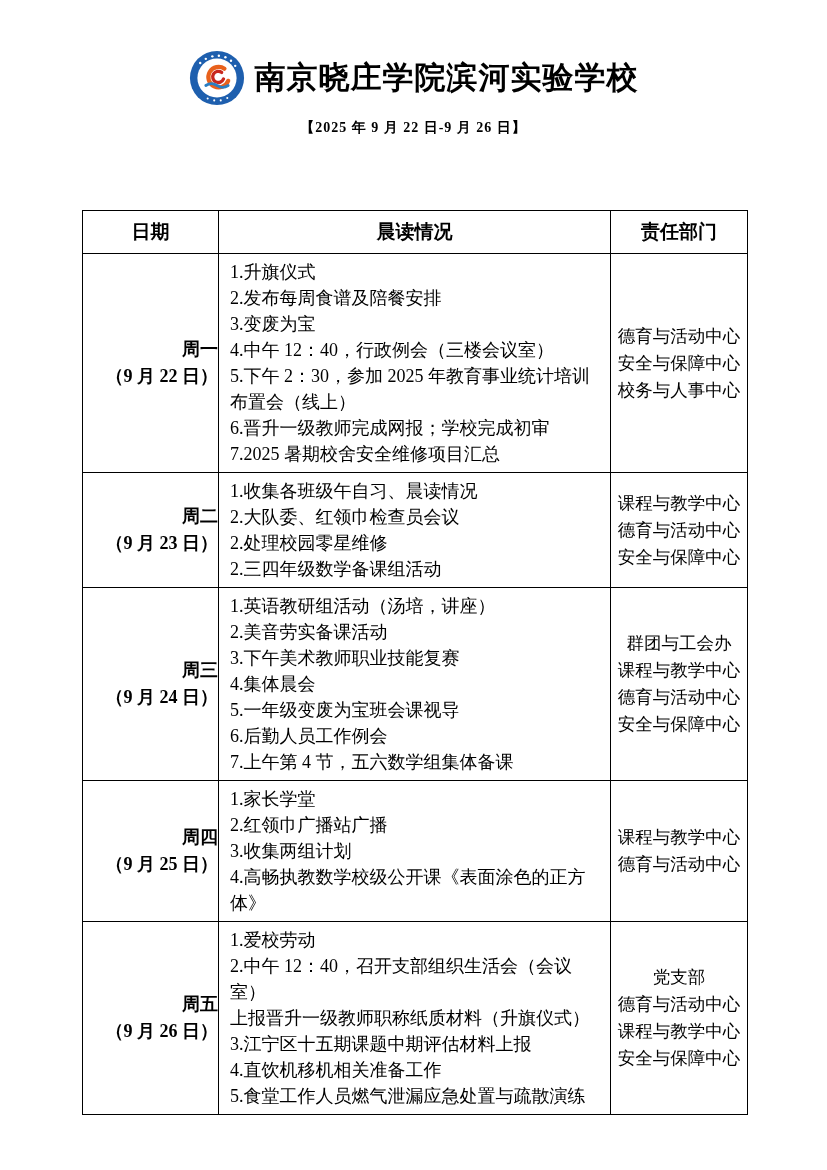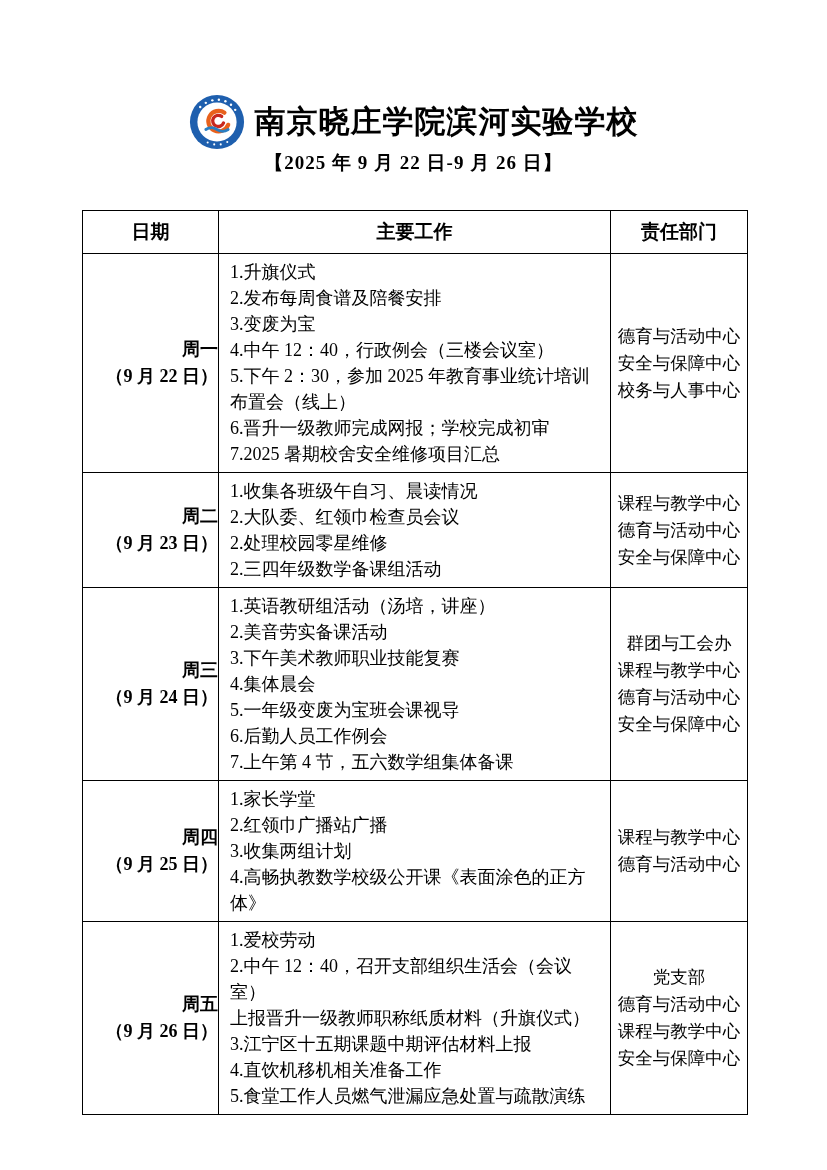--- a/index.html
+++ b/index.html
@@ -6,21 +6,21 @@
   .page{
     position:relative;
     width:827px;height:1170px;
     margin:0 auto;
     background:#ffffff;
     font-family:"Liberation Serif","DejaVu Serif",serif;
     color:#000;
     overflow:hidden;
   }
   .header{
-    padding-top:94px;
+    padding-top:50px;
     text-align:center;
   }
   .title-row{
     display:flex;
     align-items:center;
     justify-content:center;
     gap:10px;
   }
   .logo{
     width:56px;height:56px;flex:0 0 auto;
@@ -32,21 +32,22 @@
     font-family:"Liberation Sans","DejaVu Sans",sans-serif;
   }
   .subtitle{
     margin-top:14px;
     font-size:25px;
     font-weight:bold;
     font-family:"Liberation Sans","DejaVu Sans",sans-serif;
     letter-spacing:1px;
   }
   .date-range{
-    font-size:19px;
+    margin-top:13px;
+    font-size:14px;
     font-weight:bold;
     letter-spacing:1px;
   }
   .schedule{
     position:absolute;
     left:82px;top:210px;
     width:665px;
     border-collapse:collapse;
     table-layout:fixed;
     font-size:18px;
@@ -119,21 +120,21 @@
 
   <table class="schedule">
     <colgroup>
       <col class="col-date">
         <col class="col-work">
         <col class="col-dept">
     </colgroup>
     <thead>
       <tr>
         <th>日期</th>
-        <th>主要工作</th>
+        <th>晨读情况</th>
         <th>责任部门</th>
       </tr>
     </thead>
     <tbody id="schedule-body">
     <tr>
       <td class="cell-date">
         <span class="weekday">周一</span><br>
         <span class="date">（9 月 22 日）</span>
       </td>
       <td class="cell-work">

